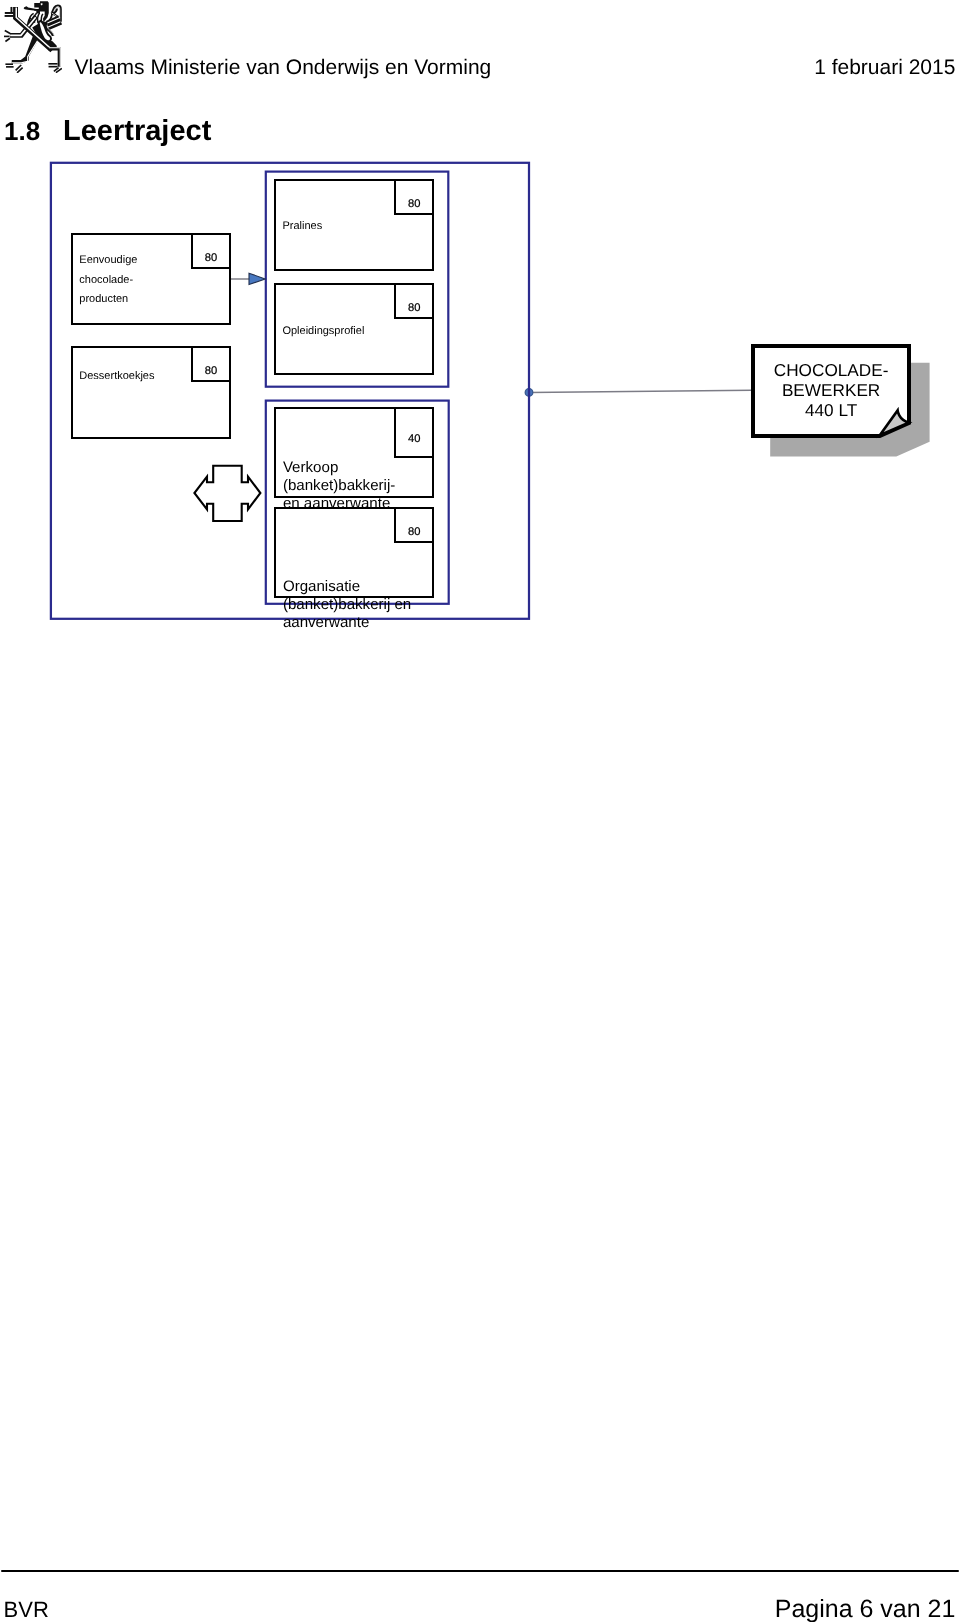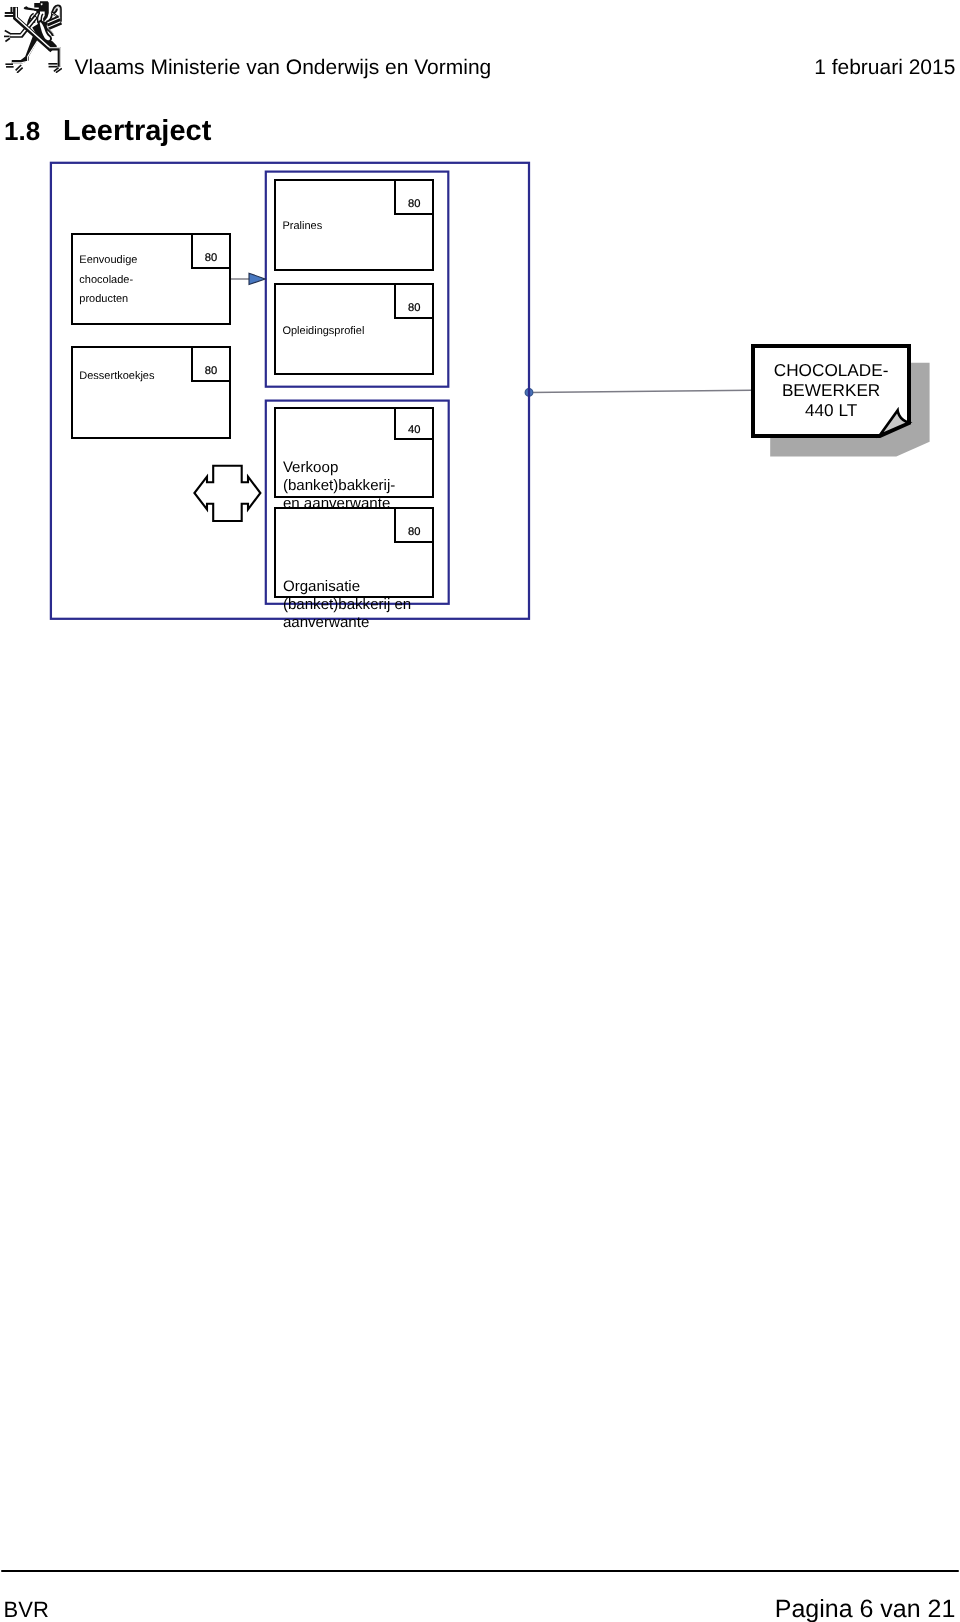--- a/index.html
+++ b/index.html
@@ -175,21 +175,21 @@
       <div class="mod-hrs" style="width:40.3px;height:36.2px;">80</div>
       <div class="mod-lbl" style="top:35.6px;">Pralines</div>
     </div>
 
     <div class="mod" style="left:273.9px;top:283.4px;width:160.3px;height:91.7px;">
       <div class="mod-hrs" style="width:40.3px;height:36.2px;">80</div>
       <div class="mod-lbl" style="top:36.4px;">Opleidingsprofiel</div>
     </div>
 
     <div class="mod" style="left:274px;top:406.9px;width:160.2px;height:91.2px;">
-      <div class="mod-hrs" style="width:40.1px;height:33px;">40</div>
+      <div class="mod-hrs" style="width:40.1px;height:51px;">40</div>
       <div class="mod-lbl sm" style="top:10.3px;">Verkoop<br>(banket)bakkerij-<br>en aanverwante<br>producten</div>
     </div>
 
     <div class="mod" style="left:274px;top:507.3px;width:160.2px;height:91.2px;">
       <div class="mod-hrs" style="width:40.1px;height:36.1px;">80</div>
       <div class="mod-lbl sm" style="top:28.9px;">Organisatie<br>(banket)bakkerij en<br>aanverwante</div>
     </div>
 
     <svg class="cert-svg" width="210" height="135" viewBox="0 0 210 135" style="left:735px;top:330px;">
       <path d="M35.2 32.8 L194.6 32.8 L194.6 111.7 L161.3 126.6 L35.2 126.6 Z" fill="#a8a8a8"></path>

